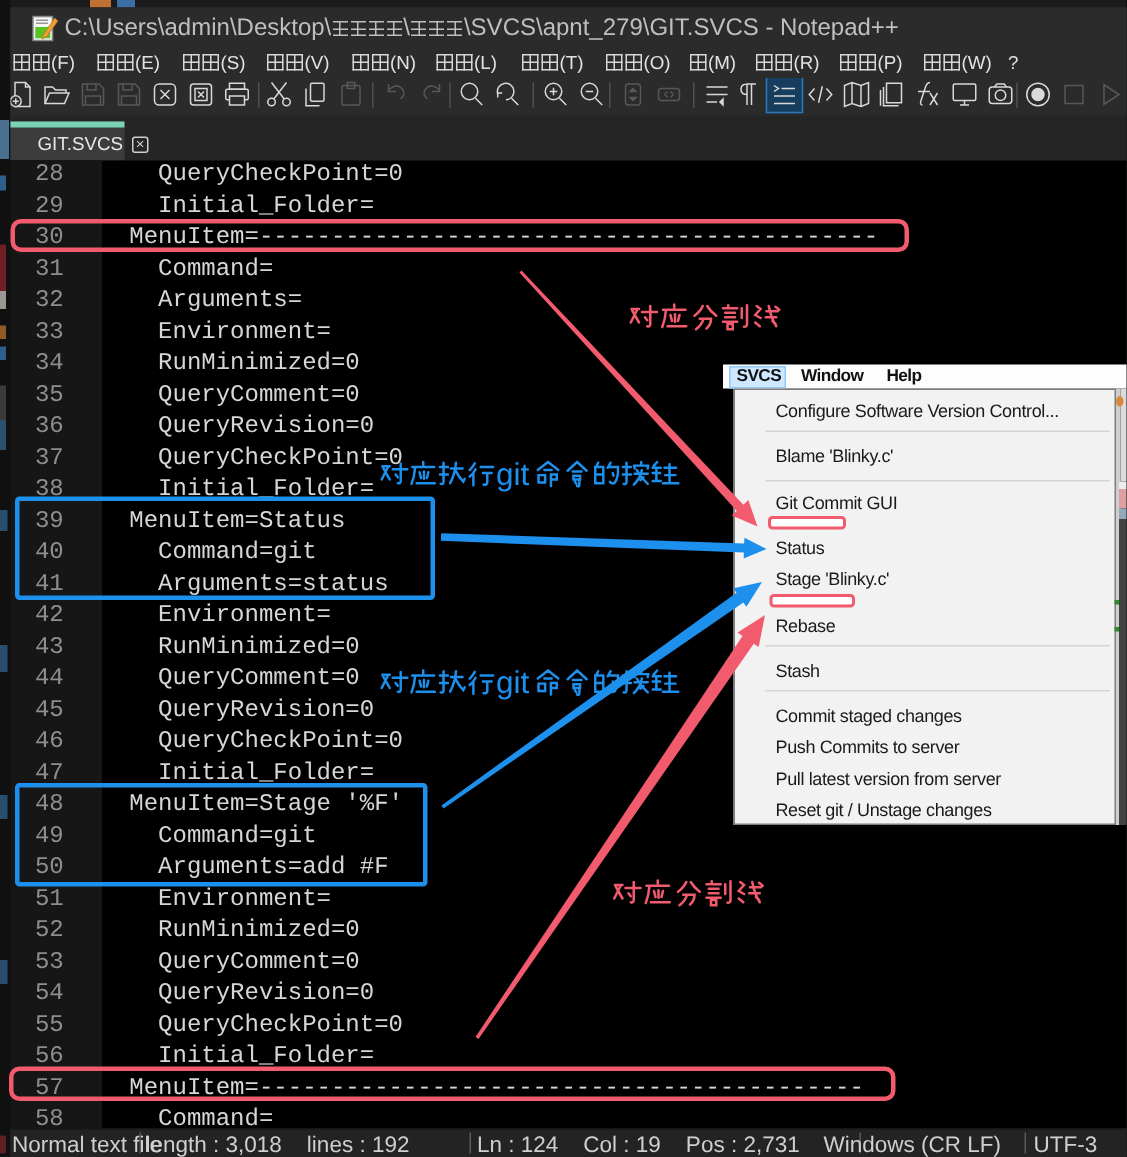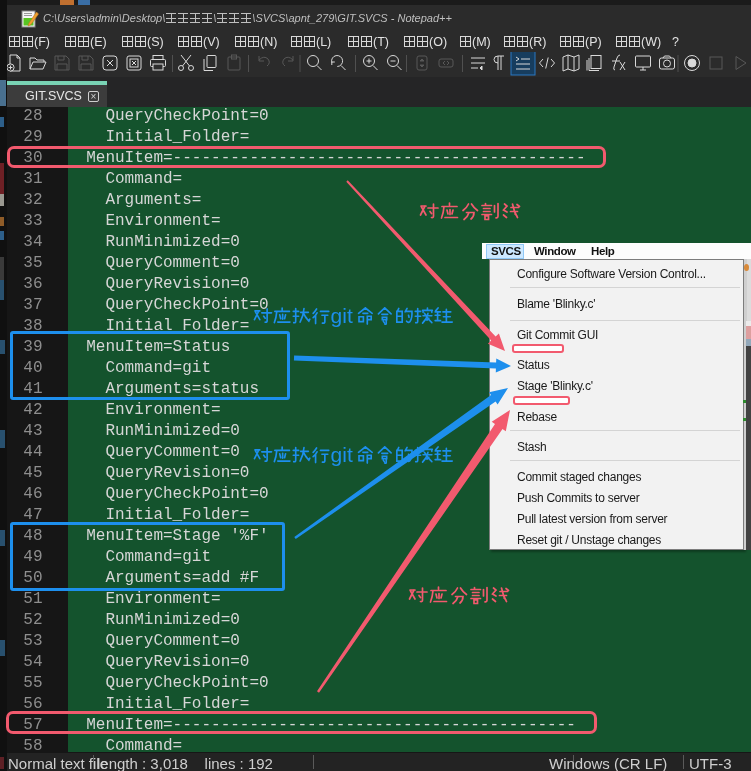--- a/index.html
+++ b/index.html
@@ -1,32 +1,32 @@
 <!DOCTYPE html>
 <html><head><meta charset="utf-8"><style>
 * { margin:0; padding:0; box-sizing:border-box; }
 body { width:751px; height:771px; overflow:hidden; background:#1b1b1b;
   font-family:"Liberation Sans",sans-serif; }
 #scr { position:absolute; left:0; top:0; width:751px; height:771px; }
 #win { position:absolute; left:7px; top:5px; right:0; bottom:0; background:#2e2e2e; }
 
 .fr { position:absolute; }
 #title { position:absolute; left:7px; top:5px; right:0; height:27px; background:#2b2b2b;
-  color:#bfbfbf; font-size:11px; line-height:27px; white-space:pre;font-style:italic; }
+  color:#bfbfbf; font-size:16px; line-height:27px; white-space:pre; }
 #title span.txt { position:absolute; left:36px; top:0; }
 #menub { position:absolute; left:7px; top:32px; right:0; height:20px; background:#2b2b2b; }
 .mi { position:absolute; top:3px; color:#e2e2e2; font-size:12.5px; white-space:pre; }
 #toolb { position:absolute; left:7px; top:52px; right:0; height:25px; background:#2b2b2b; }
 #tabbar { position:absolute; left:7px; top:77px; right:0; height:30px; background:#252526; }
-#tab { position:absolute; left:0px; top:4px; width:100px; height:26px; background:#3c3c3c;
+#tab { position:absolute; left:0px; top:4px; width:76px; height:26px; background:#3c3c3c;
   border-top:4px solid #79d3b4; }
 #tab .lbl { position:absolute; left:18px; top:4px; font-size:12.5px; color:#e6e6e6; }
 #tab .cls { position:absolute; left:81px; top:6px; width:11px; height:11px; border:1.5px solid #cfcfcf;
   border-radius:2px; color:#cfcfcf; font-size:10px; line-height:9px; text-align:center; }
-#editor { position:absolute; left:7px; top:107px; right:0px; bottom:19px; background:#14532d; overflow:hidden; }
+#editor { position:absolute; left:7px; top:107px; right:0px; bottom:19px; background:#000000; overflow:hidden; }
 #gutter { position:absolute; left:0; top:0; width:61px; height:100%; background:#161616; }
 #gutter pre { position:absolute; right:25.5px; top:-1.5px; text-align:right; color:#8e8e8e;
   font-family:"Liberation Mono",monospace; font-size:16px; line-height:21px; }
 #code { position:absolute; left:60px; top:-1.5px; color:#d6d6d6;
   font-family:"Liberation Mono",monospace; font-size:16px; line-height:21px; white-space:pre; }
 #status { position:absolute; left:7px; right:0; bottom:0; height:19px; background:#232323;
   border-top:1px solid #161616; color:#cfcfcf; font-size:15px; }
 #status span { position:absolute; top:2px; white-space:pre; }
 .vsep { position:absolute; top:2px; width:1px; height:14px; background:#5a5a5a; }
 
@@ -301,20 +301,21 @@
     QueryCheckPoint=0
     Initial_Folder=
   MenuItem=------------------------------------------
     Command=</pre>
  </div>
  <div id="status">
    <span style="left:1px">Normal text file</span>
    <div class="vsep" style="left:86px"></div>
    <span style="left:90px">length : 3,018    lines : 192</span>
    <div class="vsep" style="left:306px"></div>
+   <span style="left:311px">Ln : 124    Col : 19    Pos : 2,731</span>
    <div class="vsep" style="left:566px"></div>
    <span style="left:542px">Windows (CR LF)</span>
    <div class="vsep" style="left:676px"></div>
    <span style="left:682px">UTF-3</span>
  </div>
 
  <div id="pmenubar">
    <div id="svcs-hl"></div>
    <div class="pmi" style="left:9px">SVCS</div>
    <div class="pmi" style="left:52px">Window</div>

